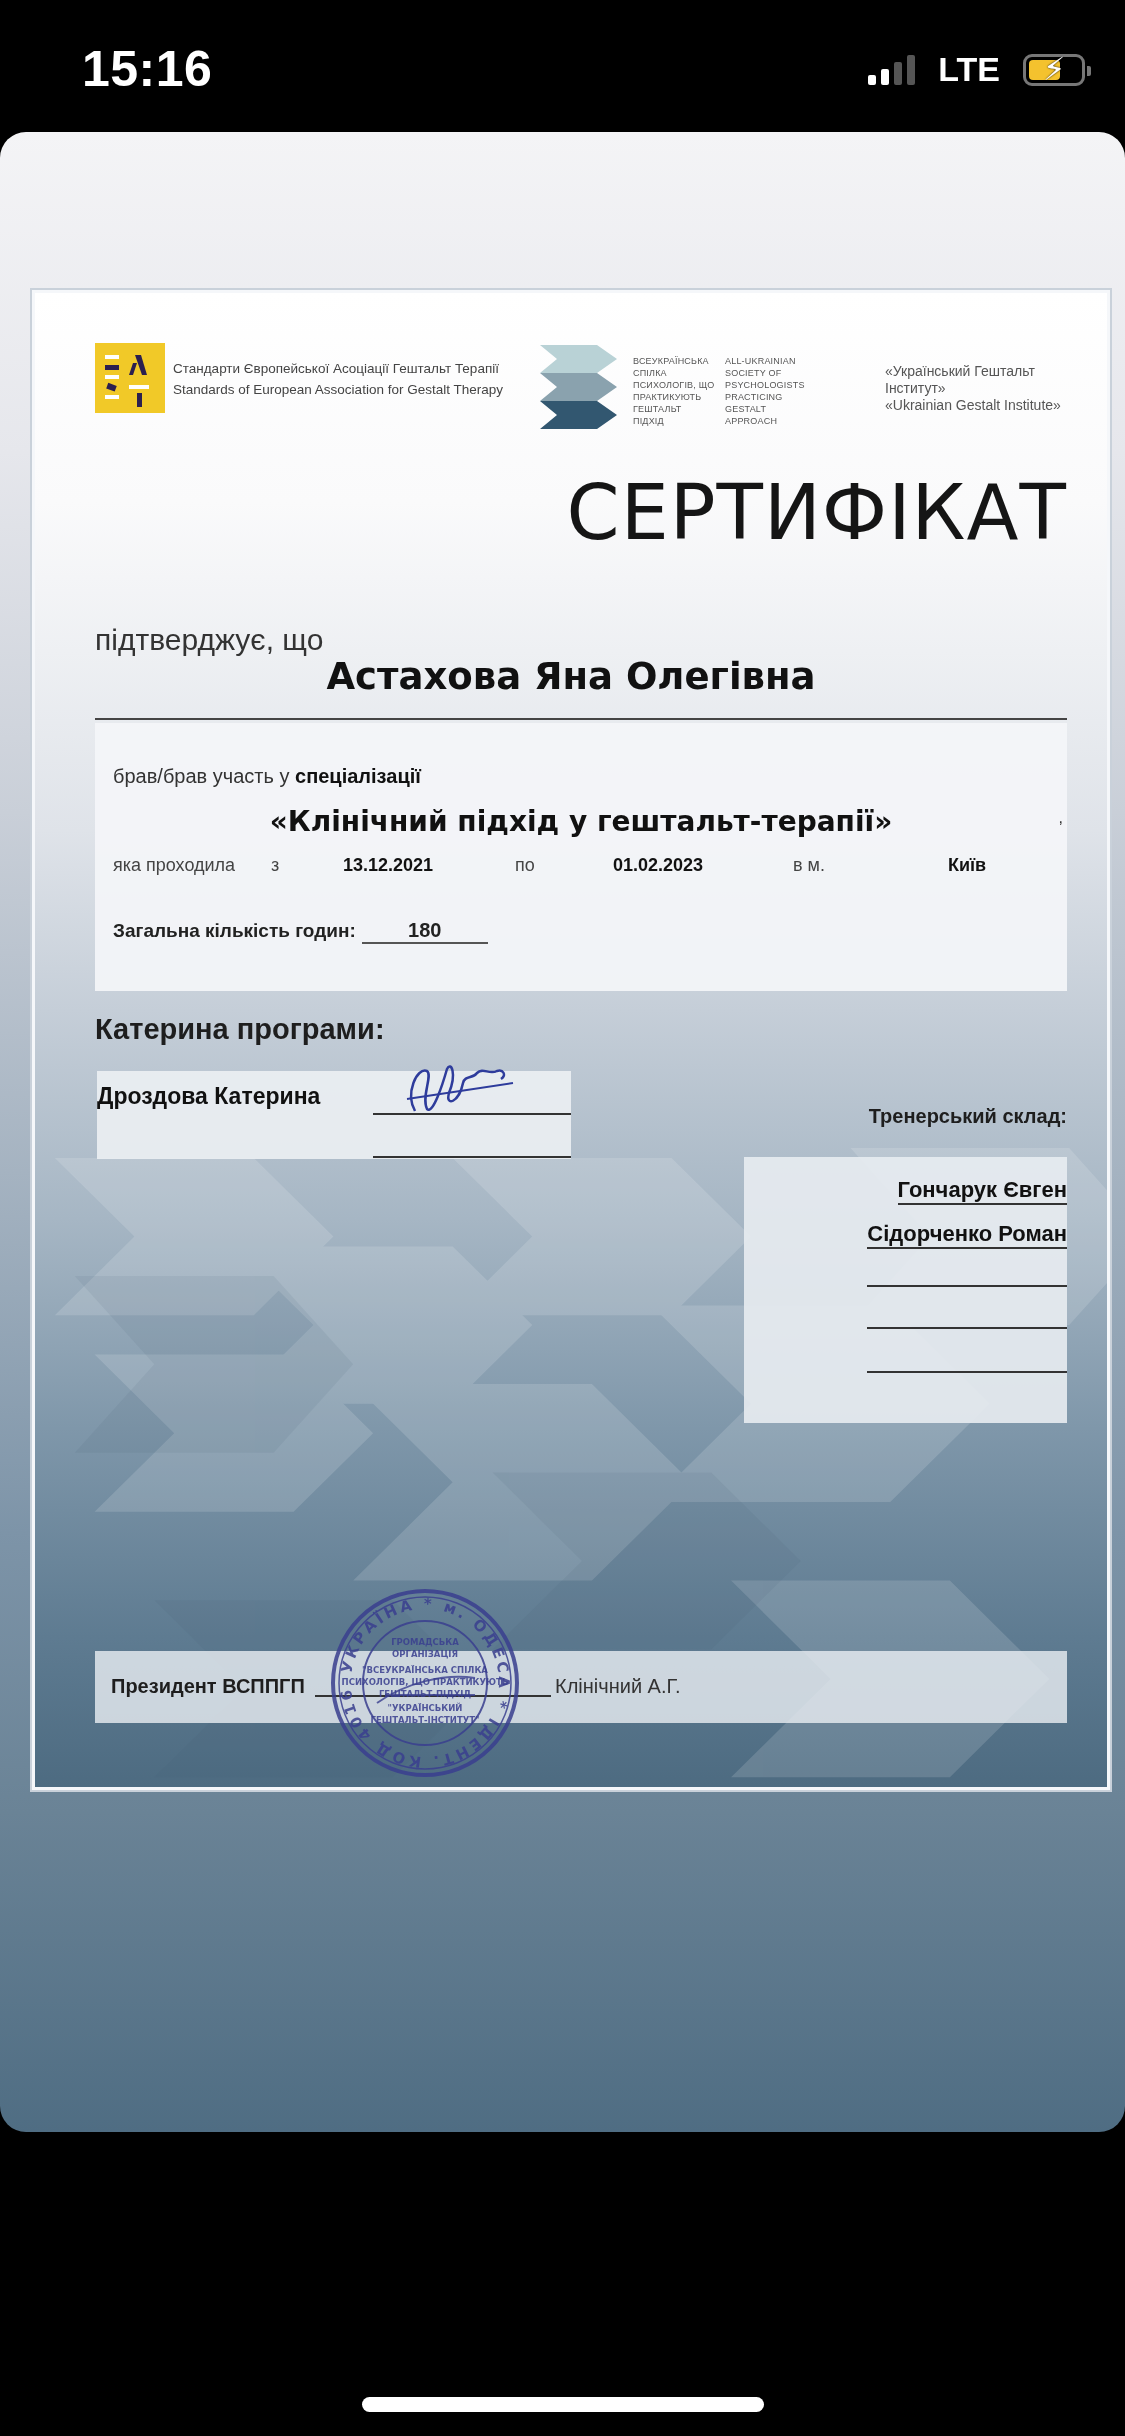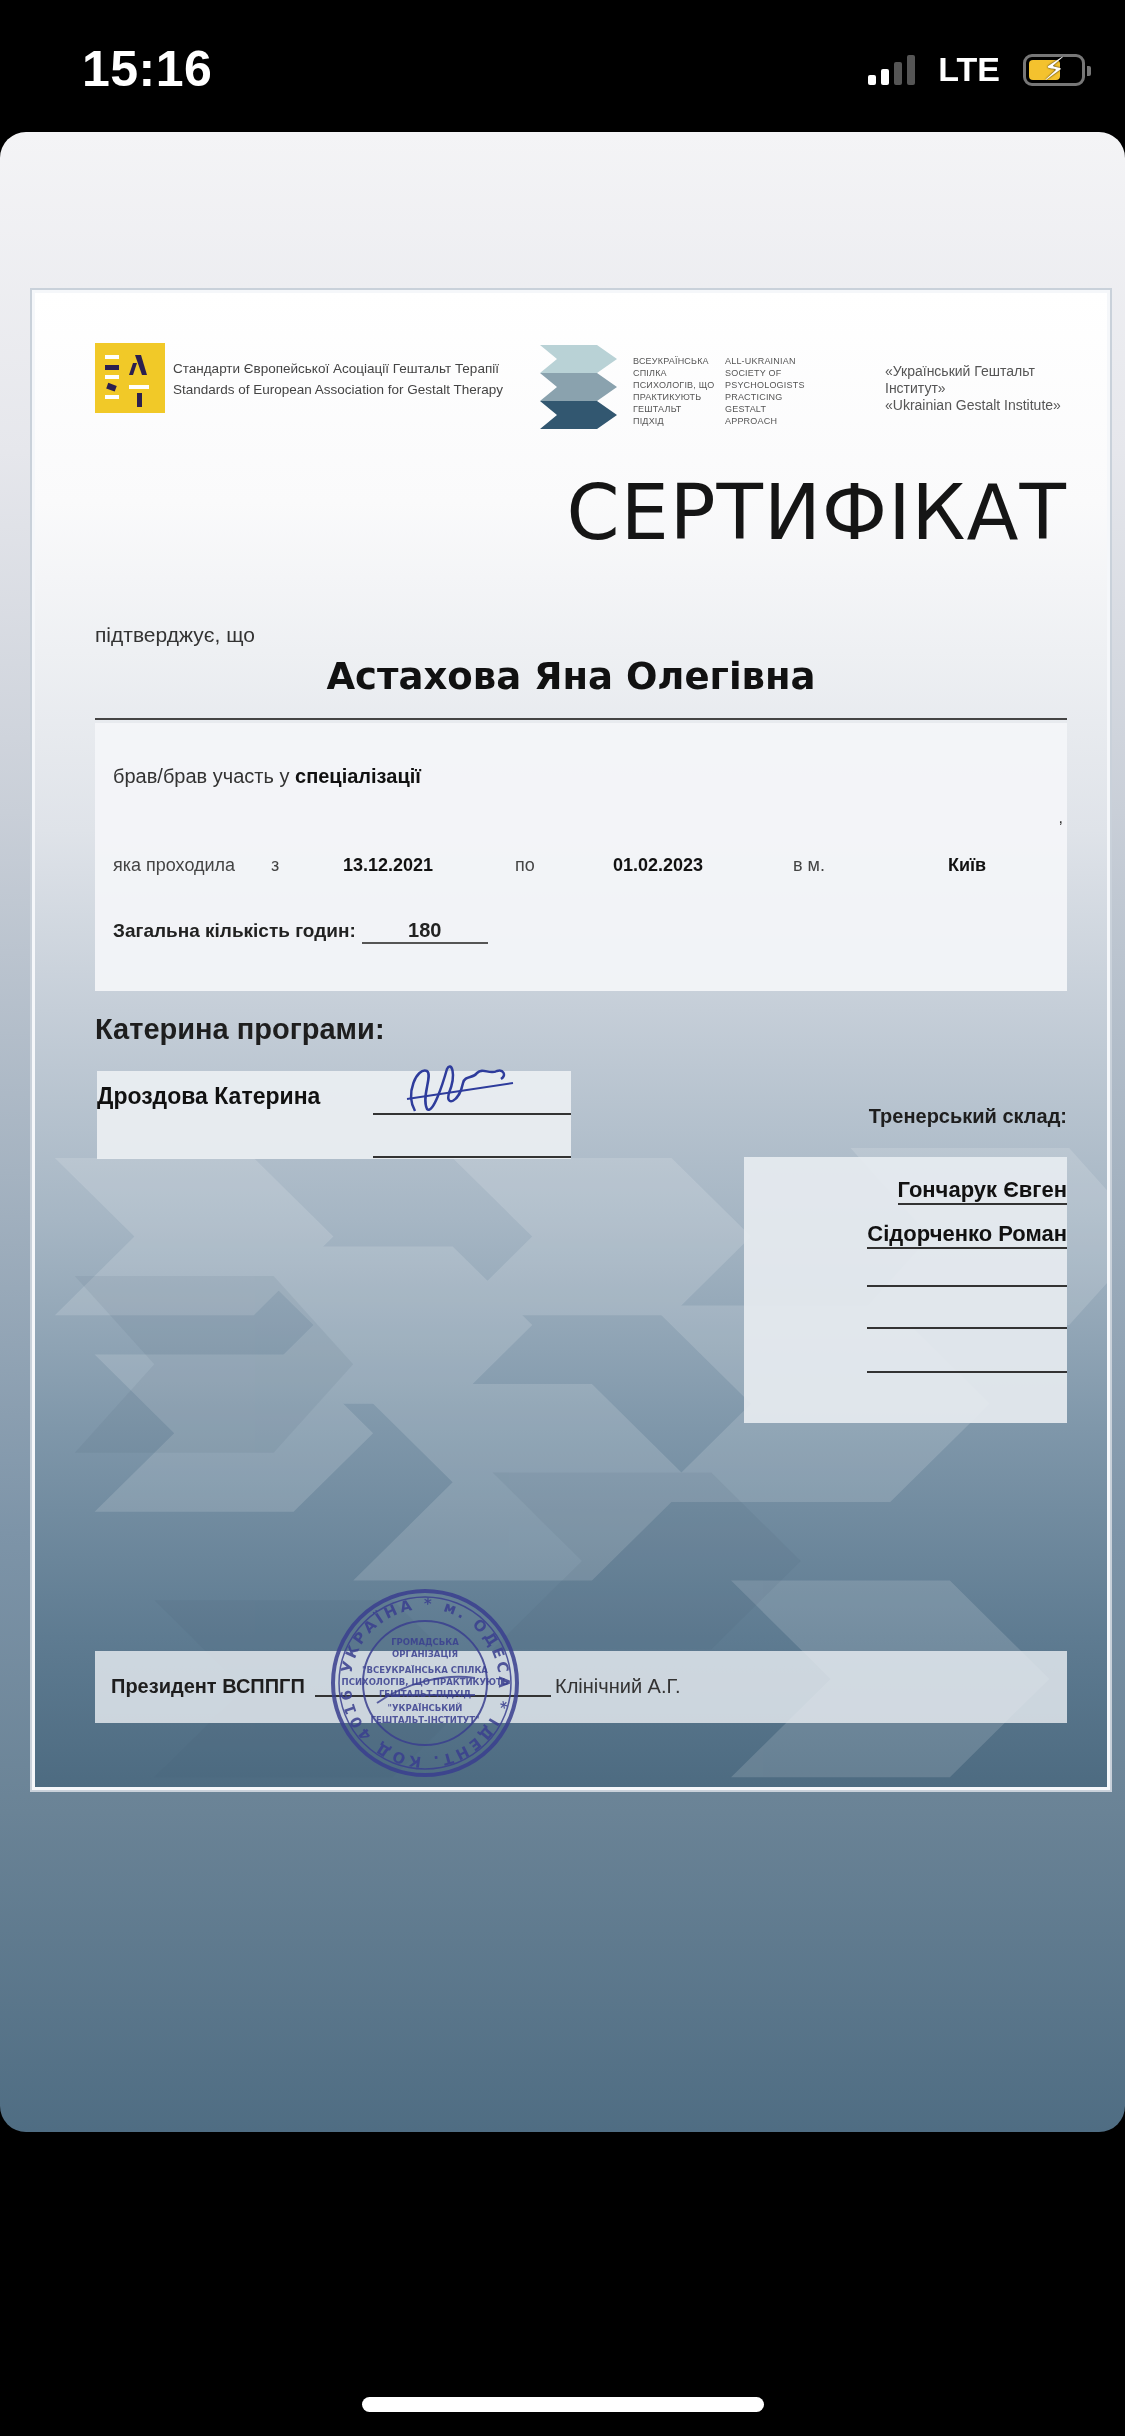--- a/index.html
+++ b/index.html
@@ -31,21 +31,21 @@
   .header-row { position: absolute; left: 60px; top: 50px; width: 1000px; height: 110px; }
   .eagt-logo { position: absolute; left: 0; top: 0; width: 70px; height: 70px; background: #f1c928; }
   .eagt-text { position: absolute; left: 78px; top: 15px; font-size: 13.5px; line-height: 21px; color: #444; }
   .asppg-logo { position: absolute; left: 440px; top: -8px; width: 100px; height: 100px; }
   .asppg-ua { position: absolute; left: 538px; top: 12px; font-size: 9px; line-height: 12px; color: #555; letter-spacing: 0.2px; }
   .asppg-en { position: absolute; left: 630px; top: 12px; font-size: 9px; line-height: 12px; color: #555; letter-spacing: 0.2px; }
   .ugi-text { position: absolute; left: 790px; top: 20px; font-size: 14px; line-height: 17px; color: #555; }
 
   .cert-title { position: absolute; right: 40px; top: 175px; font-size: 76px; font-weight: 400; letter-spacing: 1px; color: #151515; font-family: "DejaVu Sans", sans-serif; }
 
-  .confirms { position: absolute; left: 60px; top: 330px; font-size: 21px; color: #333; }
+  .confirms { position: absolute; left: 60px; top: 330px; font-size: 30px; color: #333; }
   .person-name { position: absolute; left: 0; width: 100%; top: 362px; text-align: center; font-size: 37px; font-weight: 700; color: #111; font-family: "DejaVu Sans", sans-serif; }
   .name-rule { position: absolute; left: 60px; right: 40px; top: 425px; height: 2px; background: #444; }
 
   .course-box { position: absolute; left: 60px; right: 40px; top: 430px; height: 268px; background: rgba(244,245,248,0.92); }
   .participated { position: absolute; left: 18px; top: 42px; font-size: 20px; color: #333; }
   .participated b { color: #111; }
   .course-name { position: absolute; left: 0; width: 100%; top: 82px; text-align: center; font-size: 28px; font-weight: 700; color: #111; font-family: "DejaVu Sans", sans-serif; }
   .course-comma { position: absolute; right: 4px; top: 86px; font-size: 16px; color: #333; }
   .dates-row { position: absolute; left: 18px; top: 132px; width: 980px; font-size: 18px; color: #444; }
   .dates-row span { position: absolute; top: 0; }
@@ -166,20 +166,21 @@
     <div class="cert-title">СЕРТИФІКАТ</div>
 
     <div class="confirms">підтверджує, що</div>
     <div class="person-name">Астахова Яна Олегівна</div>
     <div class="name-rule"></div>
 
     <div class="course-box">
       <div class="participated">
         <span>брав/брав участь у</span> <b>спеціалізації</b>
       </div>
+      <div class="course-name">«Клінічний підхід у гештальт-терапії»</div>
       <div class="course-comma">,</div>
       <div class="dates-row">
         <span style="left:0">яка проходила</span>
         <span style="left:158px">з</span>
         <span style="left:230px"><b>13.12.2021</b></span>
         <span style="left:402px">по</span>
         <span style="left:500px"><b>01.02.2023</b></span>
         <span style="left:680px">в м.</span>
         <span style="left:835px"><b>Київ</b></span>
       </div>

